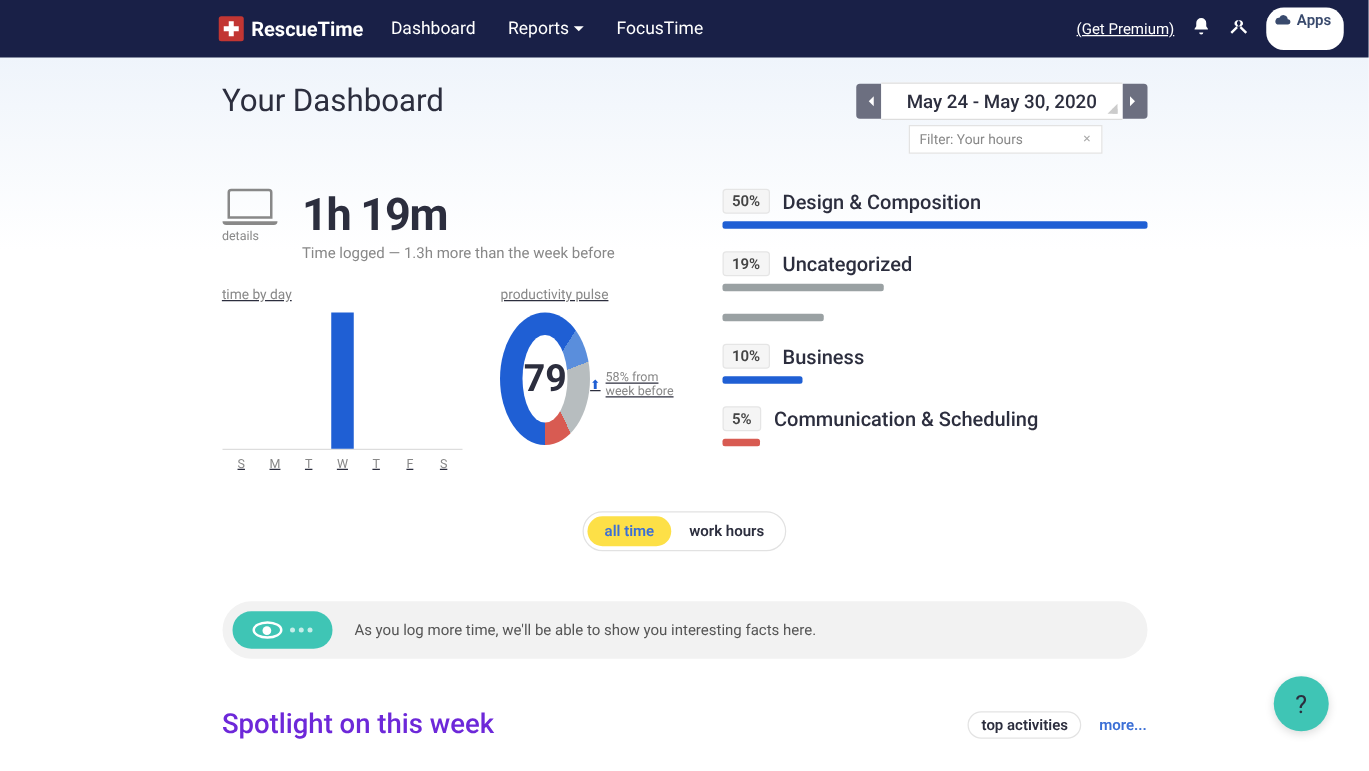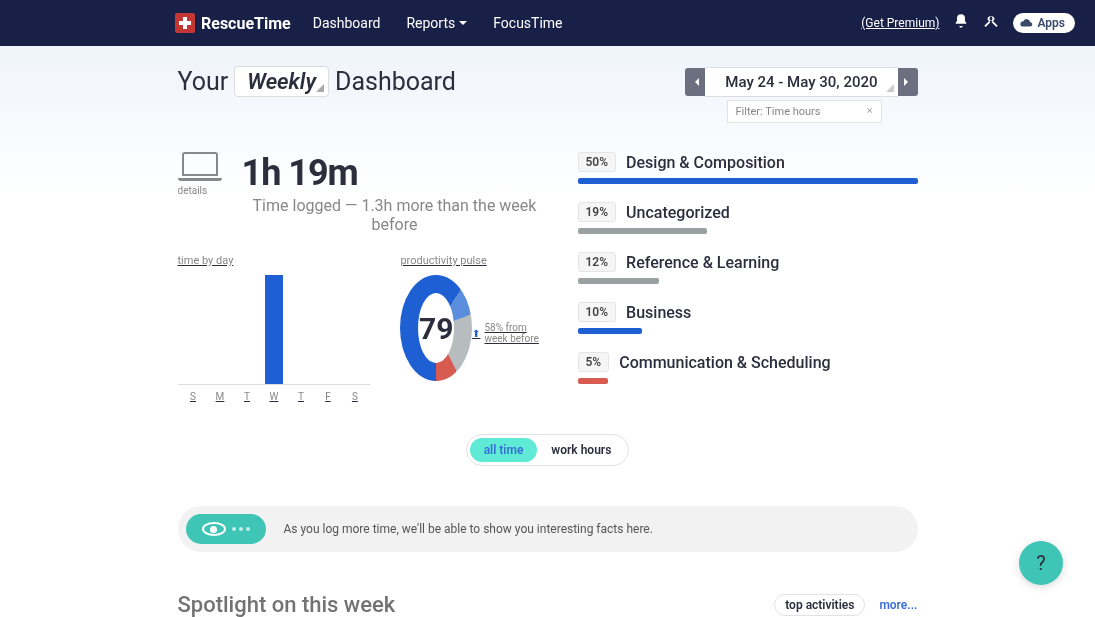--- a/index.html
+++ b/index.html
@@ -11,21 +11,21 @@
 .logo-icon::before, .logo-icon::after { content: ''; position: absolute; background: #fff; }
 .logo-icon::before { width: 4px; height: 12px; left: 8px; top: 4px; }
 .logo-icon::after { width: 12px; height: 4px; left: 4px; top: 8px; }
 .nav-links { display: flex; gap: 26px; }
 .nav-link { color: #fff; font-size: 14px; text-decoration: none; cursor: pointer; display: flex; align-items: center; gap: 4px; }
 .nav-right { margin-left: auto; display: flex; align-items: center; gap: 14px; }
 .timer-display { display: flex; align-items: center; gap: 5px; font-size: 12px; color: #aab; }
 .timer-bar { width: 50px; height: 6px; border-radius: 3px; }
 .get-premium { color: #fff; font-size: 12px; text-decoration: underline; cursor: pointer; }
 .nav-icon { color: #fff; cursor: pointer; font-size: 16px; }
-.apps-btn { background: #fff; color: #394a6d; border-radius: 14px; padding: 3px 10px 3px 6px; font-size: 12px; cursor: pointer; display: flex; align-items: center; gap: 4px; font-weight: 600; }
+.apps-btn { background: #fff; color: #394a6d; border-radius: 14px; padding: 3px 10px 17px 6px; font-size: 12px; cursor: pointer; display: flex; align-items: center; gap: 4px; font-weight: 600; }
 
 .container { max-width: 760px; margin: 0 auto; padding: 20px 10px 40px; position: relative; }
 .header-row { display: flex; align-items: center; justify-content: space-between; margin-bottom: 6px; position: relative; }
 .title { font-size: 25px; font-weight: 400; color: #2c2e3e; display: flex; align-items: center; gap: 6px; }
 .weekly-select { background: #fff; border: 1px solid #ddd; border-radius: 4px; padding: 2px 12px; font-style: italic; font-weight: 600; font-size: 22px; color: #2c2e3e; position: relative; cursor: pointer; }
 .weekly-select::after { content: ''; position:absolute; right: 4px; bottom: 4px; border: 4px solid transparent; border-bottom-color: #aaa; border-right-color: #aaa; }
 .date-nav { display: flex; align-items: center; }
 .date-btn { width: 20px; height: 28px; background: #6c6f80; color: #fff; display:flex; align-items:center; justify-content:center; cursor:pointer; }
 .date-btn:first-child { border-radius: 3px 0 0 3px; }
 .date-btn:last-child { border-radius: 0 3px 3px 0; }
@@ -37,21 +37,21 @@
 .dash-body { display:flex; gap:30px; margin-top:55px; }
 .left-col { flex: 0 0 370px; }
 .right-col { flex: 1; }
 
 .time-row { display:flex; align-items:flex-start; gap:20px; margin-bottom:20px; }
 .laptop { }
 .laptop-icon { width: 36px; height: 24px; border: 2px solid #888; border-radius: 3px 3px 0 0; position: relative; margin: 0 auto 2px; }
 .laptop-base { width: 44px; height: 3px; background: #888; border-radius: 0 0 3px 3px; margin: 0 auto 4px; }
 .details-link { font-size: 10px; color: #888; cursor: pointer; }
 .time-big { font-size: 36px; font-weight: 700; color: #2c2e3e; letter-spacing: -1px; }
-.time-sub { font-size: 16px; color: #888; margin-top: 2px; text-align: center; }
+.time-sub { font-size: 12px; color: #888; margin-top: 2px; text-align: center; }
 
 .charts-row { display:flex; gap:30px; margin-top: 14px; text-decoration: underline; }
 .chart-col { flex: 1; }
 .chart-label { font-size: 11px; color: #888; margin-bottom: 8px; }
 
 .bar-chart { height: 110px; display: flex; align-items: flex-end; gap: 4px; border-bottom: 1px solid #ddd; padding: 0 4px; }
 .bar-col { flex: 1; display:flex; flex-direction:column; align-items:center; height: 100%; justify-content:flex-end; }
 .bar { width: 18px; background: #1f5fd4; }
 .day-ticks { display:flex; gap:4px; padding: 6px 4px 0; }
 .day-tick { flex:1; text-align:center; font-size:10px; color:#888; }
@@ -64,33 +64,33 @@
 
 .cat-item { margin-bottom: 18px; }
 .cat-head { display: flex; align-items: center; gap: 10px; margin-bottom: 6px; }
 .cat-pct { background:#f5f5f5; border:1px solid #e5e5e5; border-radius:3px; padding:2px 7px; font-size:12px; font-weight:600; color:#444; }
 .cat-name { font-size: 16px; font-weight: 500; color:#2c2e3e; }
 .cat-bar { height: 6px; border-radius: 2px; }
 
 .toggle { display:flex; justify-content:center; margin-top: 32px; }
 .toggle-inner { background:#fff; border:1px solid #e2e2e2; border-radius: 16px; padding: 3px; display:flex; }
 .toggle-btn { padding: 5px 14px; border-radius: 13px; font-size: 12px; font-weight:600; cursor:pointer; }
-.toggle-btn.active { background:#5eead4; color:#3b6fd6; }
+.toggle-btn.active { background:#fde047; color:#3b6fd6; }
 .toggle-btn:not(.active) { color:#2c2e3e; }
 
 .spotlight-banner { background:#f2f2f2; border-radius: 40px; margin-top: 40px; display:flex; align-items:center; gap:18px; padding: 8px 20px 8px 8px; }
 .eye-badge { background:#3fc5b5; border-radius:30px; padding: 8px 16px; display:flex; align-items:center; gap:6px; }
 .eye-icon { width:24px; height:14px; border:2px solid #fff; border-radius:60%; display:flex; align-items:center; justify-content:center; }
 .eye-icon::after { content:''; width:7px; height:7px; background:#fff; border-radius:50%; }
 .dots { display:flex; gap:3px; }
 .dots span { width:4px; height:4px; border-radius:50%; background:rgba(255,255,255,0.7); }
 .banner-text { font-size:12px; color:#555; }
 
 .spotlight-head { display:flex; justify-content:space-between; align-items:center; margin-top: 40px; }
-.spotlight-title { font-size: 22px; font-weight:500; color:#737373; }
+.spotlight-title { font-size: 22px; font-weight:500; color:#6d28d9; }
 .spotlight-actions { display:flex; gap:14px; align-items:center; }
 .top-act { font-size:12px; font-weight:600; border:1px solid #e3e3e3; border-radius: 12px; padding: 3px 10px; background:#fff; cursor:pointer; }
 .more-link { font-size:12px; font-weight:600; color:#3b6fd6; cursor:pointer; }
 
 .help-fab { position:fixed; right:32px; bottom:32px; width:44px; height:44px; border-radius:50%; background:#3fc5b5; color:#2c2e3e; display:flex; align-items:center; justify-content:center; font-size:20px; cursor:pointer; box-shadow:0 2px 8px rgba(0,0,0,0.15); }
 .chev { display:inline-block; width:0; height:0; border:4px solid transparent; }
 .chev.down { border-top-color:#fff; margin-top:3px; }
 .chev.left { border-right-color:#fff; }
 .chev.right { border-left-color:#fff; }
 </style>
@@ -133,34 +133,33 @@
         <span>Apps</span>
       </div>
     </div>
   </div>
 </div>
 
 <div class="container">
   <div class="header-row">
     <div class="title">
       <span>Your</span>
-      <span class="weekly-select">Weekly</span>
       <span>Dashboard</span>
     </div>
     <div class="date-nav">
       <div class="date-btn">
           <span class="chev left"></span>
         </div>
       <div class="date-label">May 24 - May 30, 2020</div>
       <div class="date-btn">
           <span class="chev right"></span>
         </div>
     </div>
     <div class="filter-chip">
-      <span>Filter: Time hours</span>
+      <span>Filter: Your hours</span>
       <span class="x">×</span>
     </div>
   </div>
 
   <div class="dash-body">
     <div class="left-col">
       <div class="time-row">
         <div class="laptop">
           <div class="laptop-icon"></div>
           <div class="laptop-base"></div>
@@ -232,24 +231,20 @@
           <div class="cat-bar" style="width:100%;background:#1f5fd4"></div>
         </div>
         <div class="cat-item">
           <div class="cat-head">
             <span class="cat-pct">19%</span>
             <span class="cat-name">Uncategorized</span>
           </div>
           <div class="cat-bar" style="width:38%;background:#9aa1a3"></div>
         </div>
         <div class="cat-item">
-          <div class="cat-head">
-            <span class="cat-pct">12%</span>
-            <span class="cat-name">Reference &amp; Learning</span>
-          </div>
           <div class="cat-bar" style="width:24%;background:#9aa1a3"></div>
         </div>
         <div class="cat-item">
           <div class="cat-head">
             <span class="cat-pct">10%</span>
             <span class="cat-name">Business</span>
           </div>
           <div class="cat-bar" style="width:19%;background:#1f5fd4"></div>
         </div>
         <div class="cat-item">

